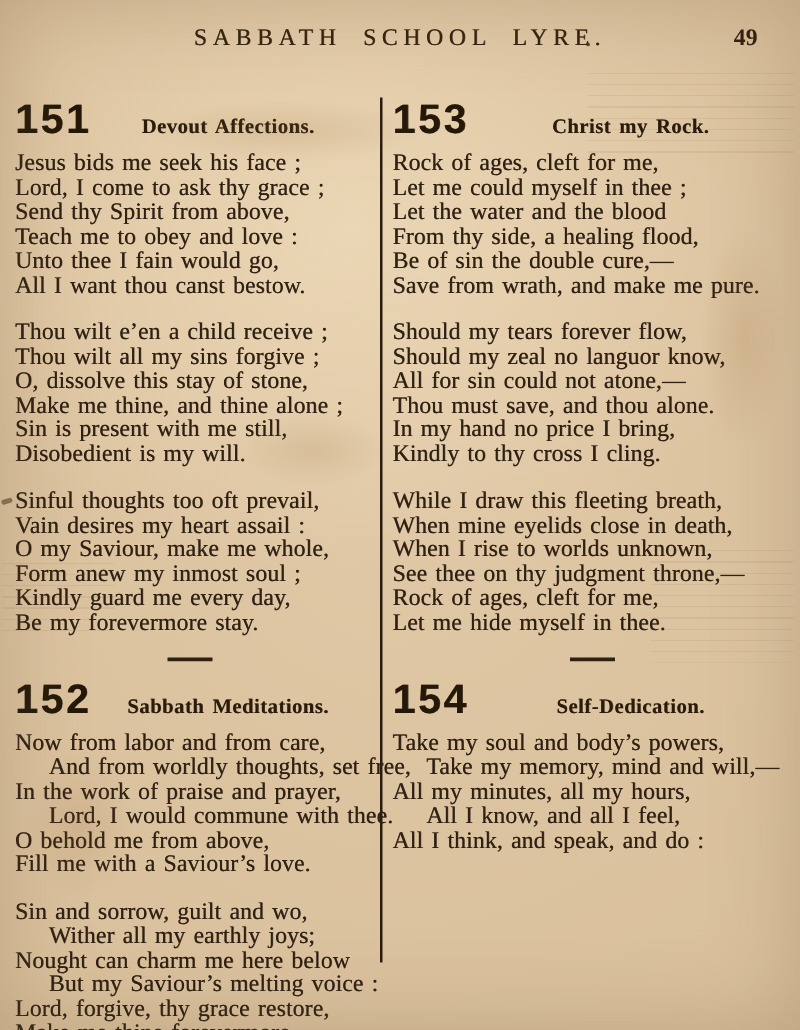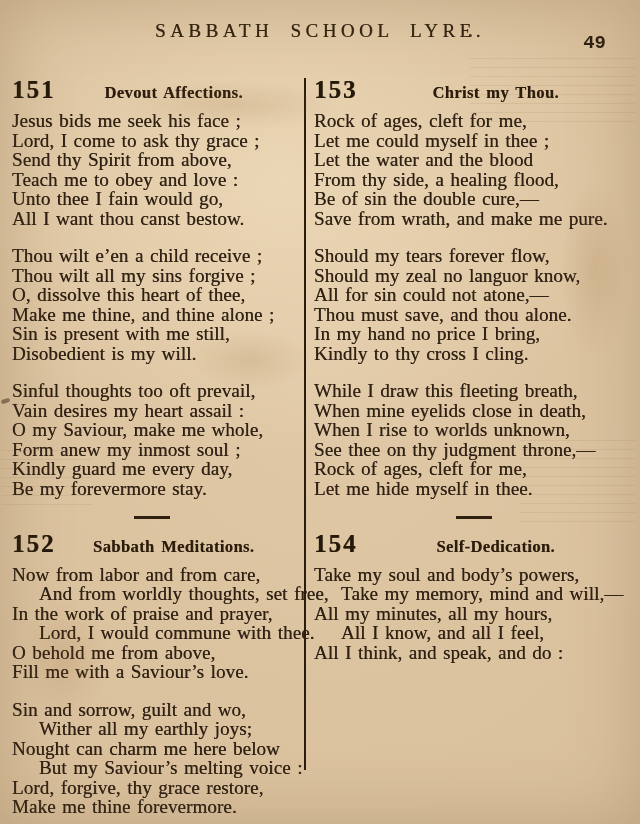--- a/index.html
+++ b/index.html
@@ -23,37 +23,37 @@
            background:radial-gradient(closest-side, rgba(150,108,58,0.16), rgba(150,108,58,0)); }
   .ghost-staff { position:absolute; pointer-events:none; opacity:0.10;
     background:repeating-linear-gradient(180deg, rgba(110,80,40,0.9) 0 1px, transparent 1px 9px); }
 
   .hdr { position:relative; height:44px; padding-top:20px; }
   .hdr-title {
     text-align:center; font-size:19px; letter-spacing:4.5px; word-spacing:8px;
     color:#32220f; text-shadow:0.4px 0 0 rgba(50,34,15,0.65);
   }
   .hdr-num {
-    position:absolute; top:32px; right:34px; font-size:19px; font-weight:bold;
-    font-family:Liberation Mono, monospace; color:#2c1e10;
+    position:absolute; top:20px; right:34px; font-size:19px; font-weight:bold;
+    font-family:Liberation Serif, serif; color:#2c1e10;
   }
   .speck-dot { position:absolute; left:469px; top:34px; width:3px; height:3px;
     border-radius:50%; background:rgba(62,42,24,0.8); }
   .speck-comma { position:absolute; left:1px; top:399px; width:9px; height:4px;
     border-radius:2px; background:rgba(70,48,28,0.55); transform:rotate(-18deg); }
 
   .cols { display:flex; margin-top:12px; padding-left:12px; }
   .col { box-sizing:border-box; }
   .col-left  { width:284px; padding-right:4px; }
   .vrule { width:2px; height:692px; background:#2b1c0e; margin:2px 8px 0 8px; flex:none; }
   .col-right { flex:1; padding-right:6px; }
 
   .hymn-head { display:flex; align-items:baseline; margin-bottom:7px; }
   .hymn-number {
-    font-family:Liberation Serif, serif; font-weight:bold; font-size:25px;
+    font-family:Liberation Sans, sans-serif; font-weight:bold; font-size:33px;
     letter-spacing:2px; color:#241808; flex:none;
     text-shadow:0.5px 0 0 rgba(36,24,8,0.7);
   }
   .hymn-title {
     flex:1; text-align:center; font-weight:bold; font-size:16.5px;
     letter-spacing:0.4px; word-spacing:2px; color:#2a1b0b;
     text-shadow:0.3px 0 0 rgba(42,27,11,0.6);
   }
 
   .stanza { margin-bottom:18px; }
@@ -98,21 +98,21 @@
             <div class="verse-line">Jesus bids me seek his face ;</div>
             <div class="verse-line">Lord, I come to ask thy grace ;</div>
             <div class="verse-line">Send thy Spirit from above,</div>
             <div class="verse-line">Teach me to obey and love :</div>
             <div class="verse-line">Unto thee I fain would go,</div>
             <div class="verse-line">All I want thou canst bestow.</div>
           </div>
           <div class="stanza">
             <div class="verse-line">Thou wilt e’en a child receive ;</div>
             <div class="verse-line">Thou wilt all my sins forgive ;</div>
-            <div class="verse-line">O, dissolve this heart of thee,</div>
+            <div class="verse-line">O, dissolve this stay of stone,</div>
             <div class="verse-line">Make me thine, and thine alone ;</div>
             <div class="verse-line">Sin is present with me still,</div>
             <div class="verse-line">Disobedient is my will.</div>
           </div>
           <div class="stanza">
             <div class="verse-line">Sinful thoughts too oft prevail,</div>
             <div class="verse-line">Vain desires my heart assail :</div>
             <div class="verse-line">O my Saviour, make me whole,</div>
             <div class="verse-line">Form anew my inmost soul ;</div>
             <div class="verse-line">Kindly guard me every day,</div>
@@ -141,21 +141,21 @@
             <div class="verse-line">Lord, forgive, thy grace restore,</div>
             <div class="verse-line">Make me thine forevermore.</div>
           </div>
         </section>
       </div>
     <div class="vrule"></div>
     <div class="col col-right">
         <section class="hymn">
           <div class="hymn-head">
             <span class="hymn-number">153</span>
-            <span class="hymn-title">Christ my Thou.</span>
+            <span class="hymn-title">Christ my Rock.</span>
           </div>
           <div class="stanza">
             <div class="verse-line">Rock of ages, cleft for me,</div>
             <div class="verse-line">Let me could myself in thee ;</div>
             <div class="verse-line">Let the water and the blood</div>
             <div class="verse-line">From thy side, a healing flood,</div>
             <div class="verse-line">Be of sin the double cure,—</div>
             <div class="verse-line">Save from wrath, and make me pure.</div>
           </div>
           <div class="stanza">

